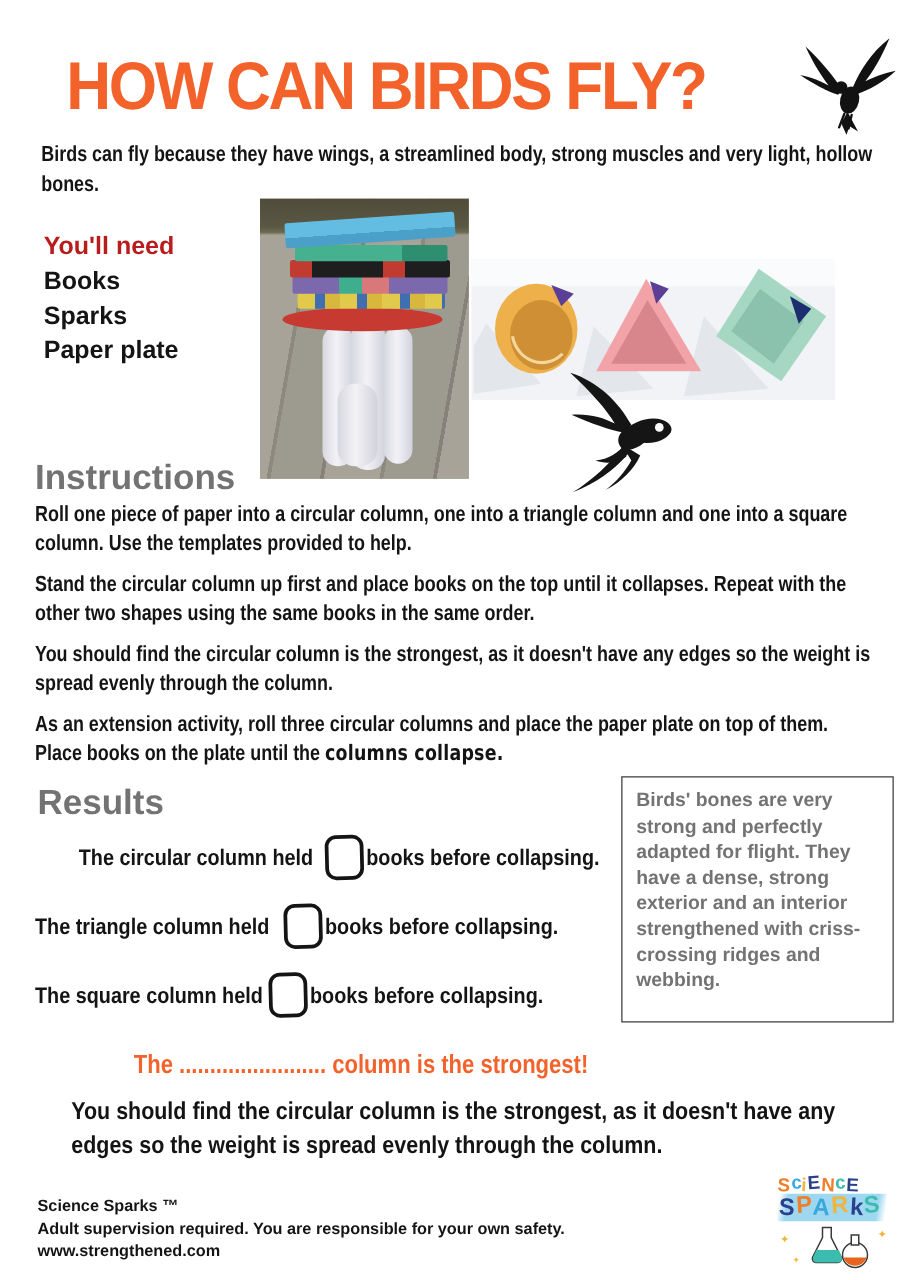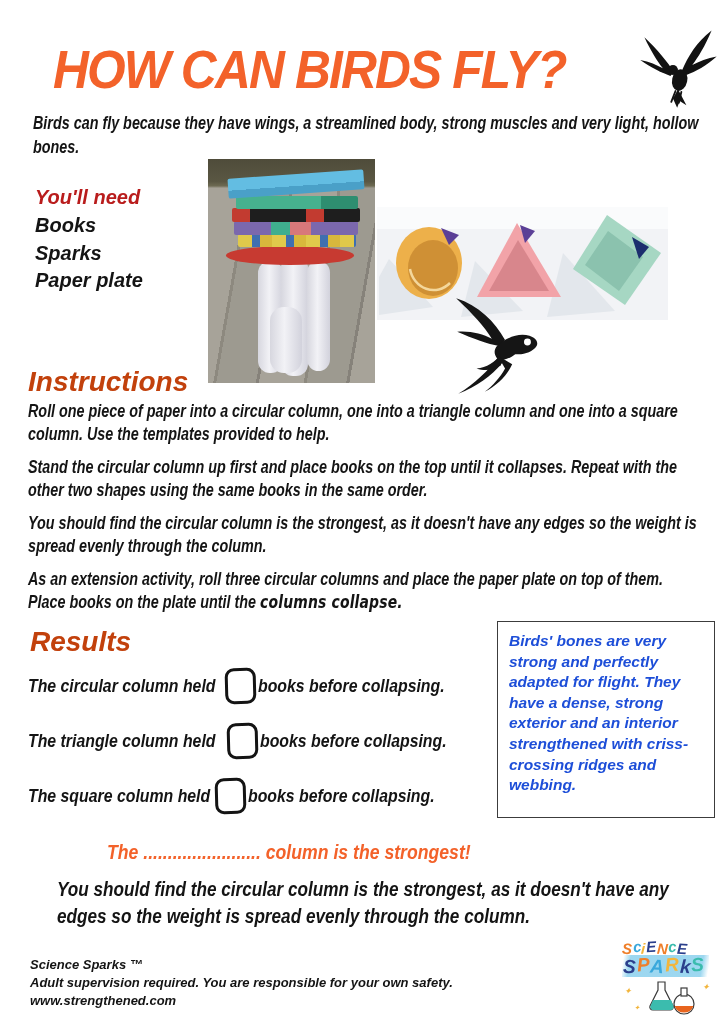--- a/index.html
+++ b/index.html
@@ -1,55 +1,55 @@
 <!DOCTYPE html>
 <html><head>
 <meta charset="utf-8">
 <style>
   * { margin:0; padding:0; box-sizing:border-box; }
   html,body { background:#ffffff; }
   body { font-family:"Liberation Sans", sans-serif; color:#141414; }
-  .page { position:relative; width:724px; height:1024px; background:#fff; overflow:hidden;font-style:italic; }
+  .page { position:relative; width:724px; height:1024px; background:#fff; overflow:hidden; }
 
   
   .title { position:absolute; left:53px; top:38px; font-size:54px; font-weight:bold;
            color:#F3622A; letter-spacing:-2px; white-space:nowrap;
            transform:scaleX(0.92); transform-origin:0 0; }
   .crow { position:absolute; left:636px; top:28px; width:84px; height:84px; }
 
   .intro { position:absolute; left:33px; top:112px; width:815px; font-size:17.5px;
            font-weight:bold; line-height:1.35; transform:scaleX(0.82); transform-origin:0 0; }
 
   .need-head { position:absolute; left:35px; top:186px; font-size:20px; font-weight:bold; color:#b91c1c; }
   .need-list { position:absolute; left:35px; top:212px; list-style:none; font-size:20px;
                font-weight:bold; line-height:1.38; }
 
-  .sec-head { position:absolute; font-size:28px; font-weight:bold; color:#c2410c; }
+  .sec-head { position:absolute; font-size:28px; font-weight:bold; color:#737373; }
   .h-instructions { left:28px; top:366px; }
   .h-results { left:30px; top:626px; }
 
   .para { position:absolute; left:28px; width:818px; font-size:17.5px; font-weight:bold;
           line-height:1.32; transform:scaleX(0.82); transform-origin:0 0; }
   .p1 { top:400px; } .p2 { top:456px; } .p3 { top:512px; } .p4 { top:568px; }
   .alt-font { font-family:"DejaVu Sans", sans-serif; font-weight:600; font-size:17px; letter-spacing:0.2px; }
 
   
   .result-row { position:absolute; left:28px; display:flex; align-items:center; }
-  .r1 { top:668px; } .r2 { top:723px; } .r3 { top:778px; }
+  .r1 { top:668px;margin-left:35px; } .r2 { top:723px; } .r3 { top:778px; }
   .result-row .txt { font-size:18px; font-weight:bold; white-space:nowrap;
                      transform:scaleX(0.88); transform-origin:0 50%; }
   .result-row .suffix { transform:scaleX(0.88); transform-origin:0 50%; margin-left:-12px; }
   .answer-box { width:31px; height:36px; border:3.5px solid #141414; border-radius:9px;
                 margin:0 14px 0 0; flex:0 0 auto; transform:rotate(-1.5deg); background:#fff; }
   .r1 .answer-box { margin-left:-16px; } .r2 .answer-box { margin-left:-14px; } .r3 .answer-box { margin-left:-20px; }
 
   
   .fact-box { position:absolute; left:497px; top:621px; width:218px; height:197px;
               border:1.5px solid #3c3c3c; background:#fff; padding:9px 8px 8px 11px;
-              font-size:15.5px; font-weight:bold; line-height:1.33; color:#1d4ed8; }
+              font-size:15.5px; font-weight:bold; line-height:1.33; color:#737373; }
 
   .strongest { position:absolute; left:107px; top:840px; font-size:21px; font-weight:bold;
                color:#F3622A; white-space:nowrap; transform:scaleX(0.84); transform-origin:0 0; }
 
   .conclusion { position:absolute; left:57px; top:876px; width:700px; font-size:19.5px;
                 font-weight:bold; line-height:1.38; transform:scaleX(0.88); transform-origin:0 0; }
 
   
   .footer-text { position:absolute; left:30px; top:956px; font-size:13px; font-weight:bold; line-height:1.38; }
 

